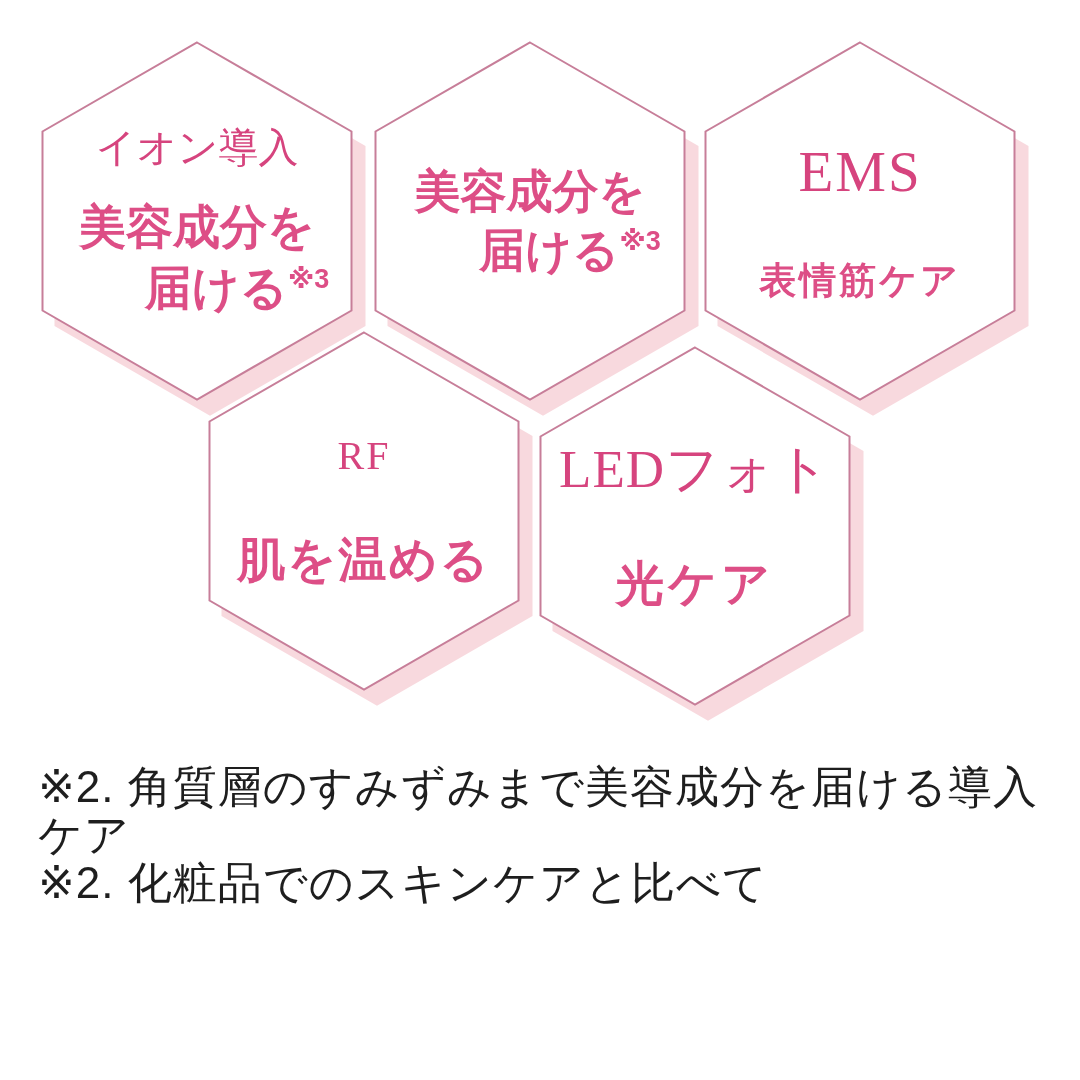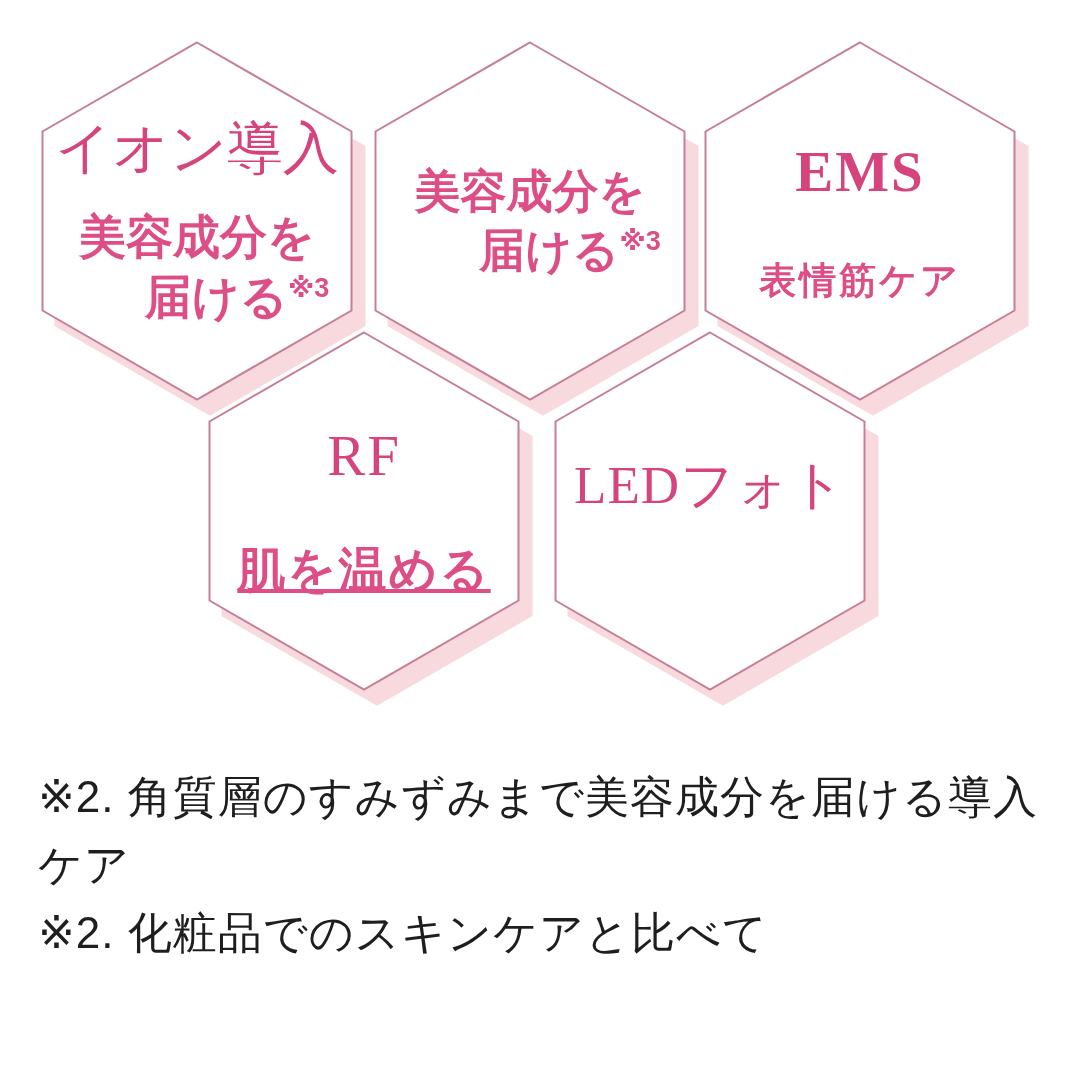--- a/index.html
+++ b/index.html
@@ -52,47 +52,47 @@
     vertical-align: 16px;
     letter-spacing: 0;
   }
   .shift-right { margin-left: 80px; }
 
   
   .pos-ion { left: 41px;  top: 41px;  }
   .pos-ep  { left: 374px; top: 41px;  }
   .pos-ems { left: 704px; top: 41px;  }
   .pos-rf  { left: 208px; top: 331px; }
-  .pos-led { left: 539px; top: 331px; margin-left: 15px; }
+  .pos-led { left: 539px; top: 346px; }
 
   
-  .c-ion .heading { font-size: 56px; margin-bottom: 26px; }
+  .c-ion .heading { font-size: 40px; margin-bottom: 26px; }
   .c-ion .body-line { font-size: 47px; }
 
   .c-ep .heading { font-size: 40px; margin-bottom: 16px; }
   .c-ep .body-line { font-size: 46px; }
 
-  .c-ems .heading { font-size: 57px; letter-spacing: 2px; margin-bottom: 52px; font-weight: bold; }
+  .c-ems .heading { font-size: 57px; letter-spacing: 2px; margin-bottom: 52px; }
   .c-ems .body-line { font-size: 37px; letter-spacing: 3px; }
 
-  .c-rf .heading { font-size: 57px; letter-spacing: 2px; margin-bottom: 50px; }
-  .c-rf .body-line { font-size: 48px; letter-spacing: 2px; text-decoration: underline; }
+  .c-rf .heading { font-size: 40px; letter-spacing: 2px; margin-bottom: 50px; }
+  .c-rf .body-line { font-size: 48px; letter-spacing: 2px; }
 
   .c-led .heading { font-size: 53px; letter-spacing: 1px; margin-bottom: 52px; }
   .c-led .body-line { font-size: 48px; letter-spacing: 4px; }
 
   
   .footnotes {
     position: absolute;
     left: 38px;
     top: 763px;
     width: 1008px;
     color: #1e1e1e;
     font-size: 44px;
-    line-height: 68px;
+    line-height: 48px;
     letter-spacing: 1px;
   }
   .footnotes p { margin: 0; }
 </style>
 </head>
 <body>
 
 <div class="hex-cell pos-ion">
   <svg width="312" height="360" viewBox="0 0 312 360">
     <polygon points="156,1.5 310.5,90.5 310.5,269.5 156,358.5 1.5,269.5 1.5,90.5" fill="#ffffff" stroke="#c77e99" stroke-width="2"></polygon>
@@ -153,19 +153,22 @@
 </div>
 
 <div class="hex-cell pos-led">
   <svg width="312" height="360" viewBox="0 0 312 360">
     <polygon points="156,1.5 310.5,90.5 310.5,269.5 156,358.5 1.5,269.5 1.5,90.5" fill="#ffffff" stroke="#c77e99" stroke-width="2"></polygon>
   </svg>
   <div class="hex-content c-led">
     <div class="heading">
       <span>LEDフォト</span>
     </div>
+    <div class="body-line">
+      <span>光ケア</span>
+    </div>
   </div>
 </div>
 
 <div class="footnotes">
   <p>※2. 角質層のすみずみまで美容成分を届ける導入ケア</p>
   <p>※2. 化粧品でのスキンケアと比べて</p>
 </div>
 
 </body></html>

